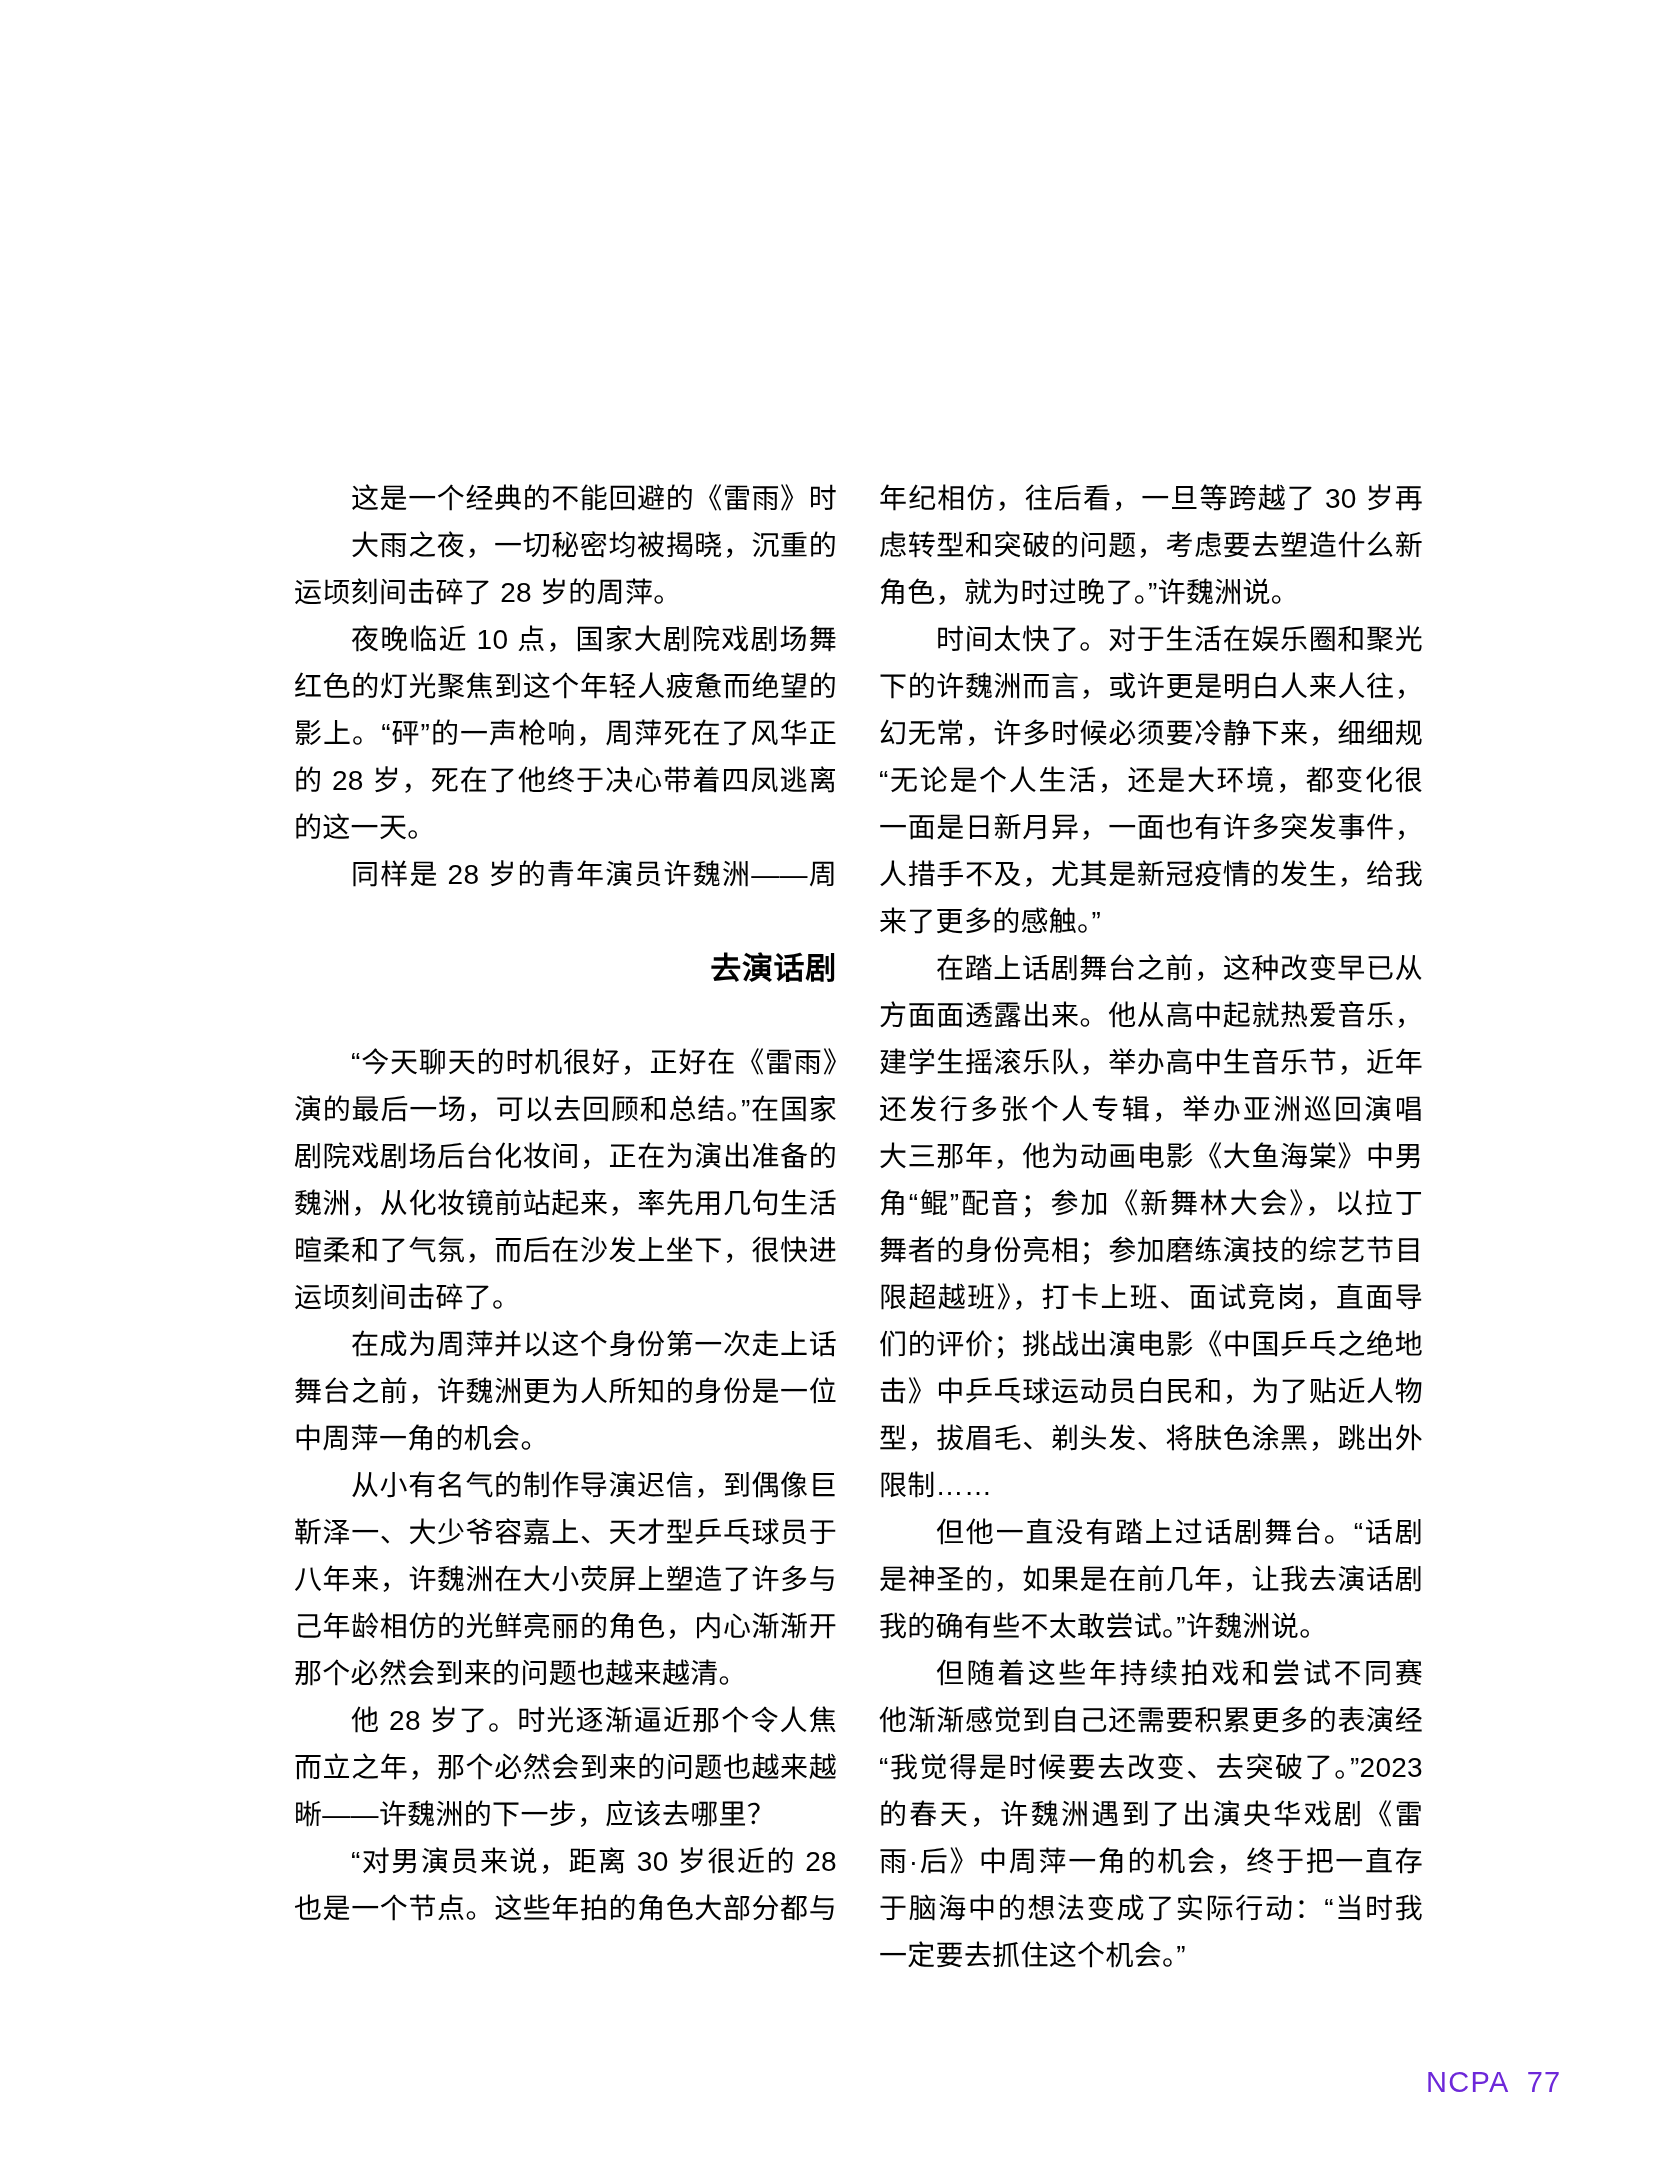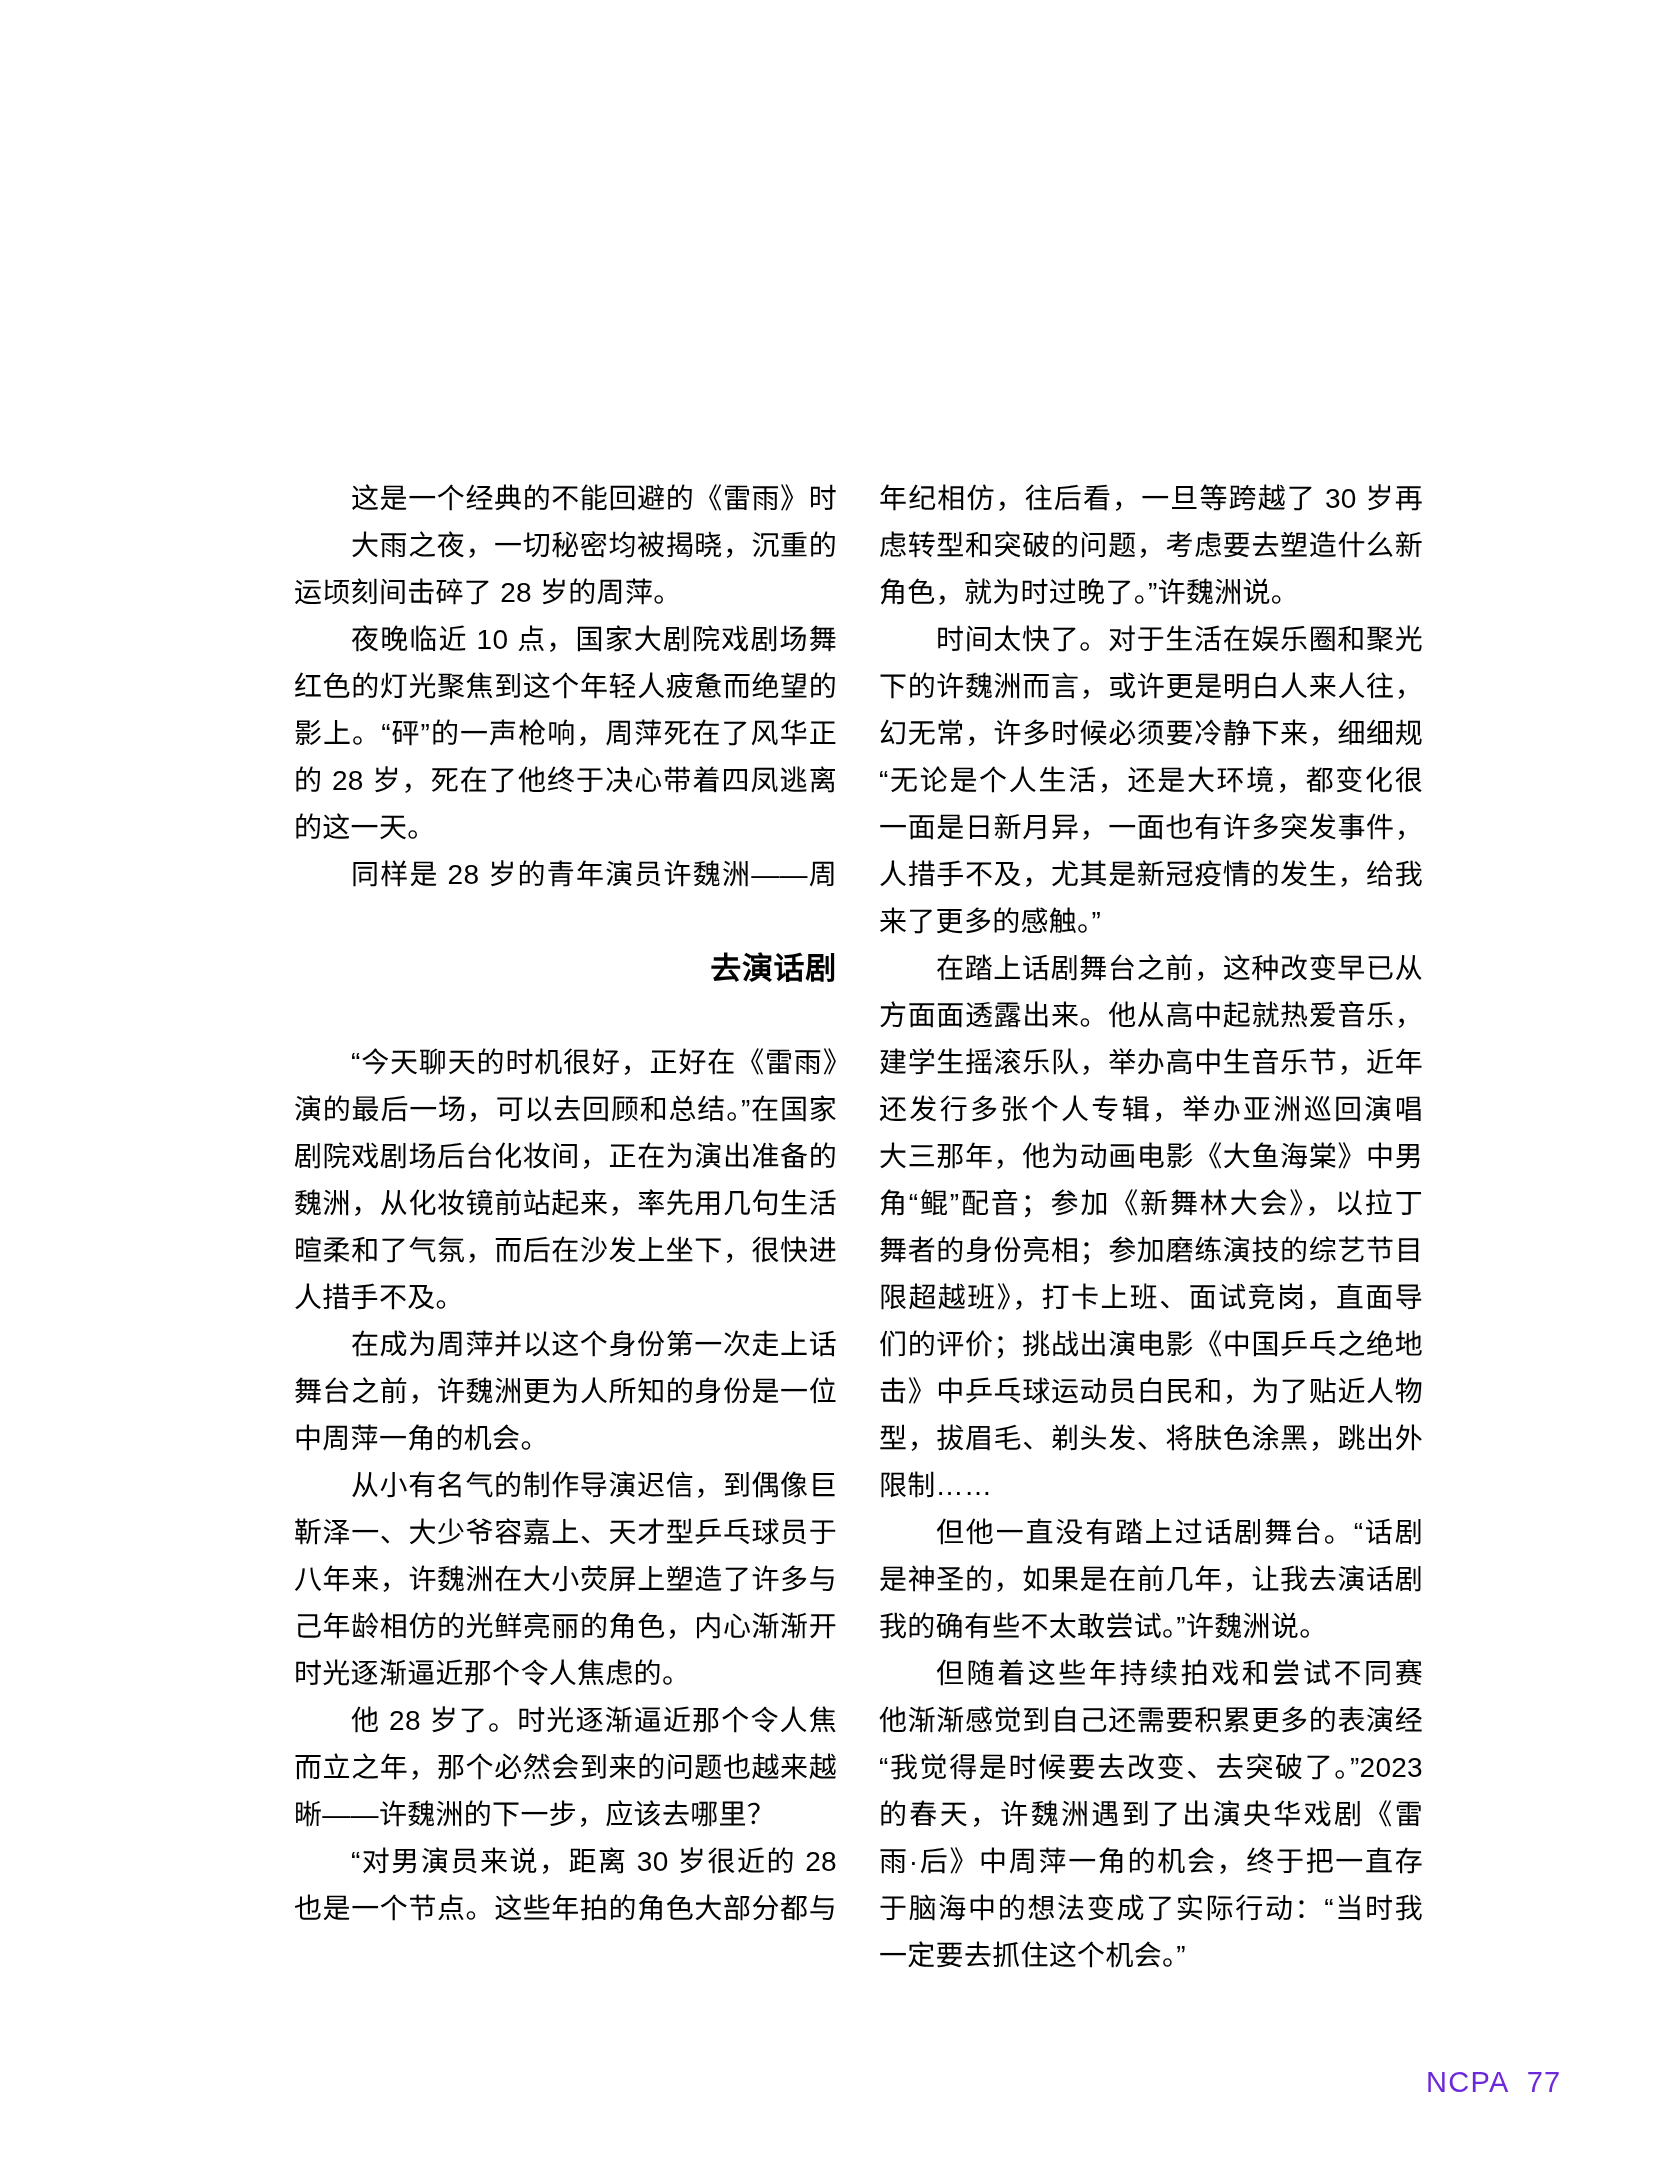--- a/index.html
+++ b/index.html
@@ -76,29 +76,29 @@
       <div class="line end">的这一天。</div>
       <div class="line ind">同样是 28 岁的青年演员许魏洲——周萍的</div>
       <div class="gap"></div>
       <div class="heading">去演话剧</div>
       <div class="gap"></div>
       <div class="line ind">“今天聊天的时机很好，正好在《雷雨》巡</div>
       <div class="line">演的最后一场，可以去回顾和总结。”在国家大</div>
       <div class="line">剧院戏剧场后台化妆间，正在为演出准备的许</div>
       <div class="line">魏洲，从化妆镜前站起来，率先用几句生活寒</div>
       <div class="line">暄柔和了气氛，而后在沙发上坐下，很快进入</div>
-      <div class="line end">人措手不及。</div>
+      <div class="line end">运顷刻间击碎了。</div>
       <div class="line ind">在成为周萍并以这个身份第一次走上话剧</div>
       <div class="line">舞台之前，许魏洲更为人所知的身份是一位正</div>
       <div class="line end">中周萍一角的机会。</div>
       <div class="line ind">从小有名气的制作导演迟信，到偶像巨星</div>
       <div class="line">靳泽一、大少爷容嘉上、天才型乒乓球员于克南，</div>
       <div class="line">八年来，许魏洲在大小荧屏上塑造了许多与自</div>
       <div class="line">己年龄相仿的光鲜亮丽的角色，内心渐渐开始</div>
-      <div class="line end">时光逐渐逼近那个令人焦虑的。</div>
+      <div class="line end">那个必然会到来的问题也越来越清。</div>
       <div class="line ind">他 28 岁了。时光逐渐逼近那个令人焦虑的</div>
       <div class="line">而立之年，那个必然会到来的问题也越来越清</div>
       <div class="line end">晰——许魏洲的下一步，应该去哪里？</div>
       <div class="line ind">“对男演员来说，距离 30 岁很近的 28 岁</div>
       <div class="line">也是一个节点。这些年拍的角色大部分都与我</div>
     </div>
   <div class="col col-right">
       <div class="line">年纪相仿，往后看，一旦等跨越了 30 岁再来考</div>
       <div class="line">虑转型和突破的问题，考虑要去塑造什么新的</div>
       <div class="line end">角色，就为时过晚了。”许魏洲说。</div>

